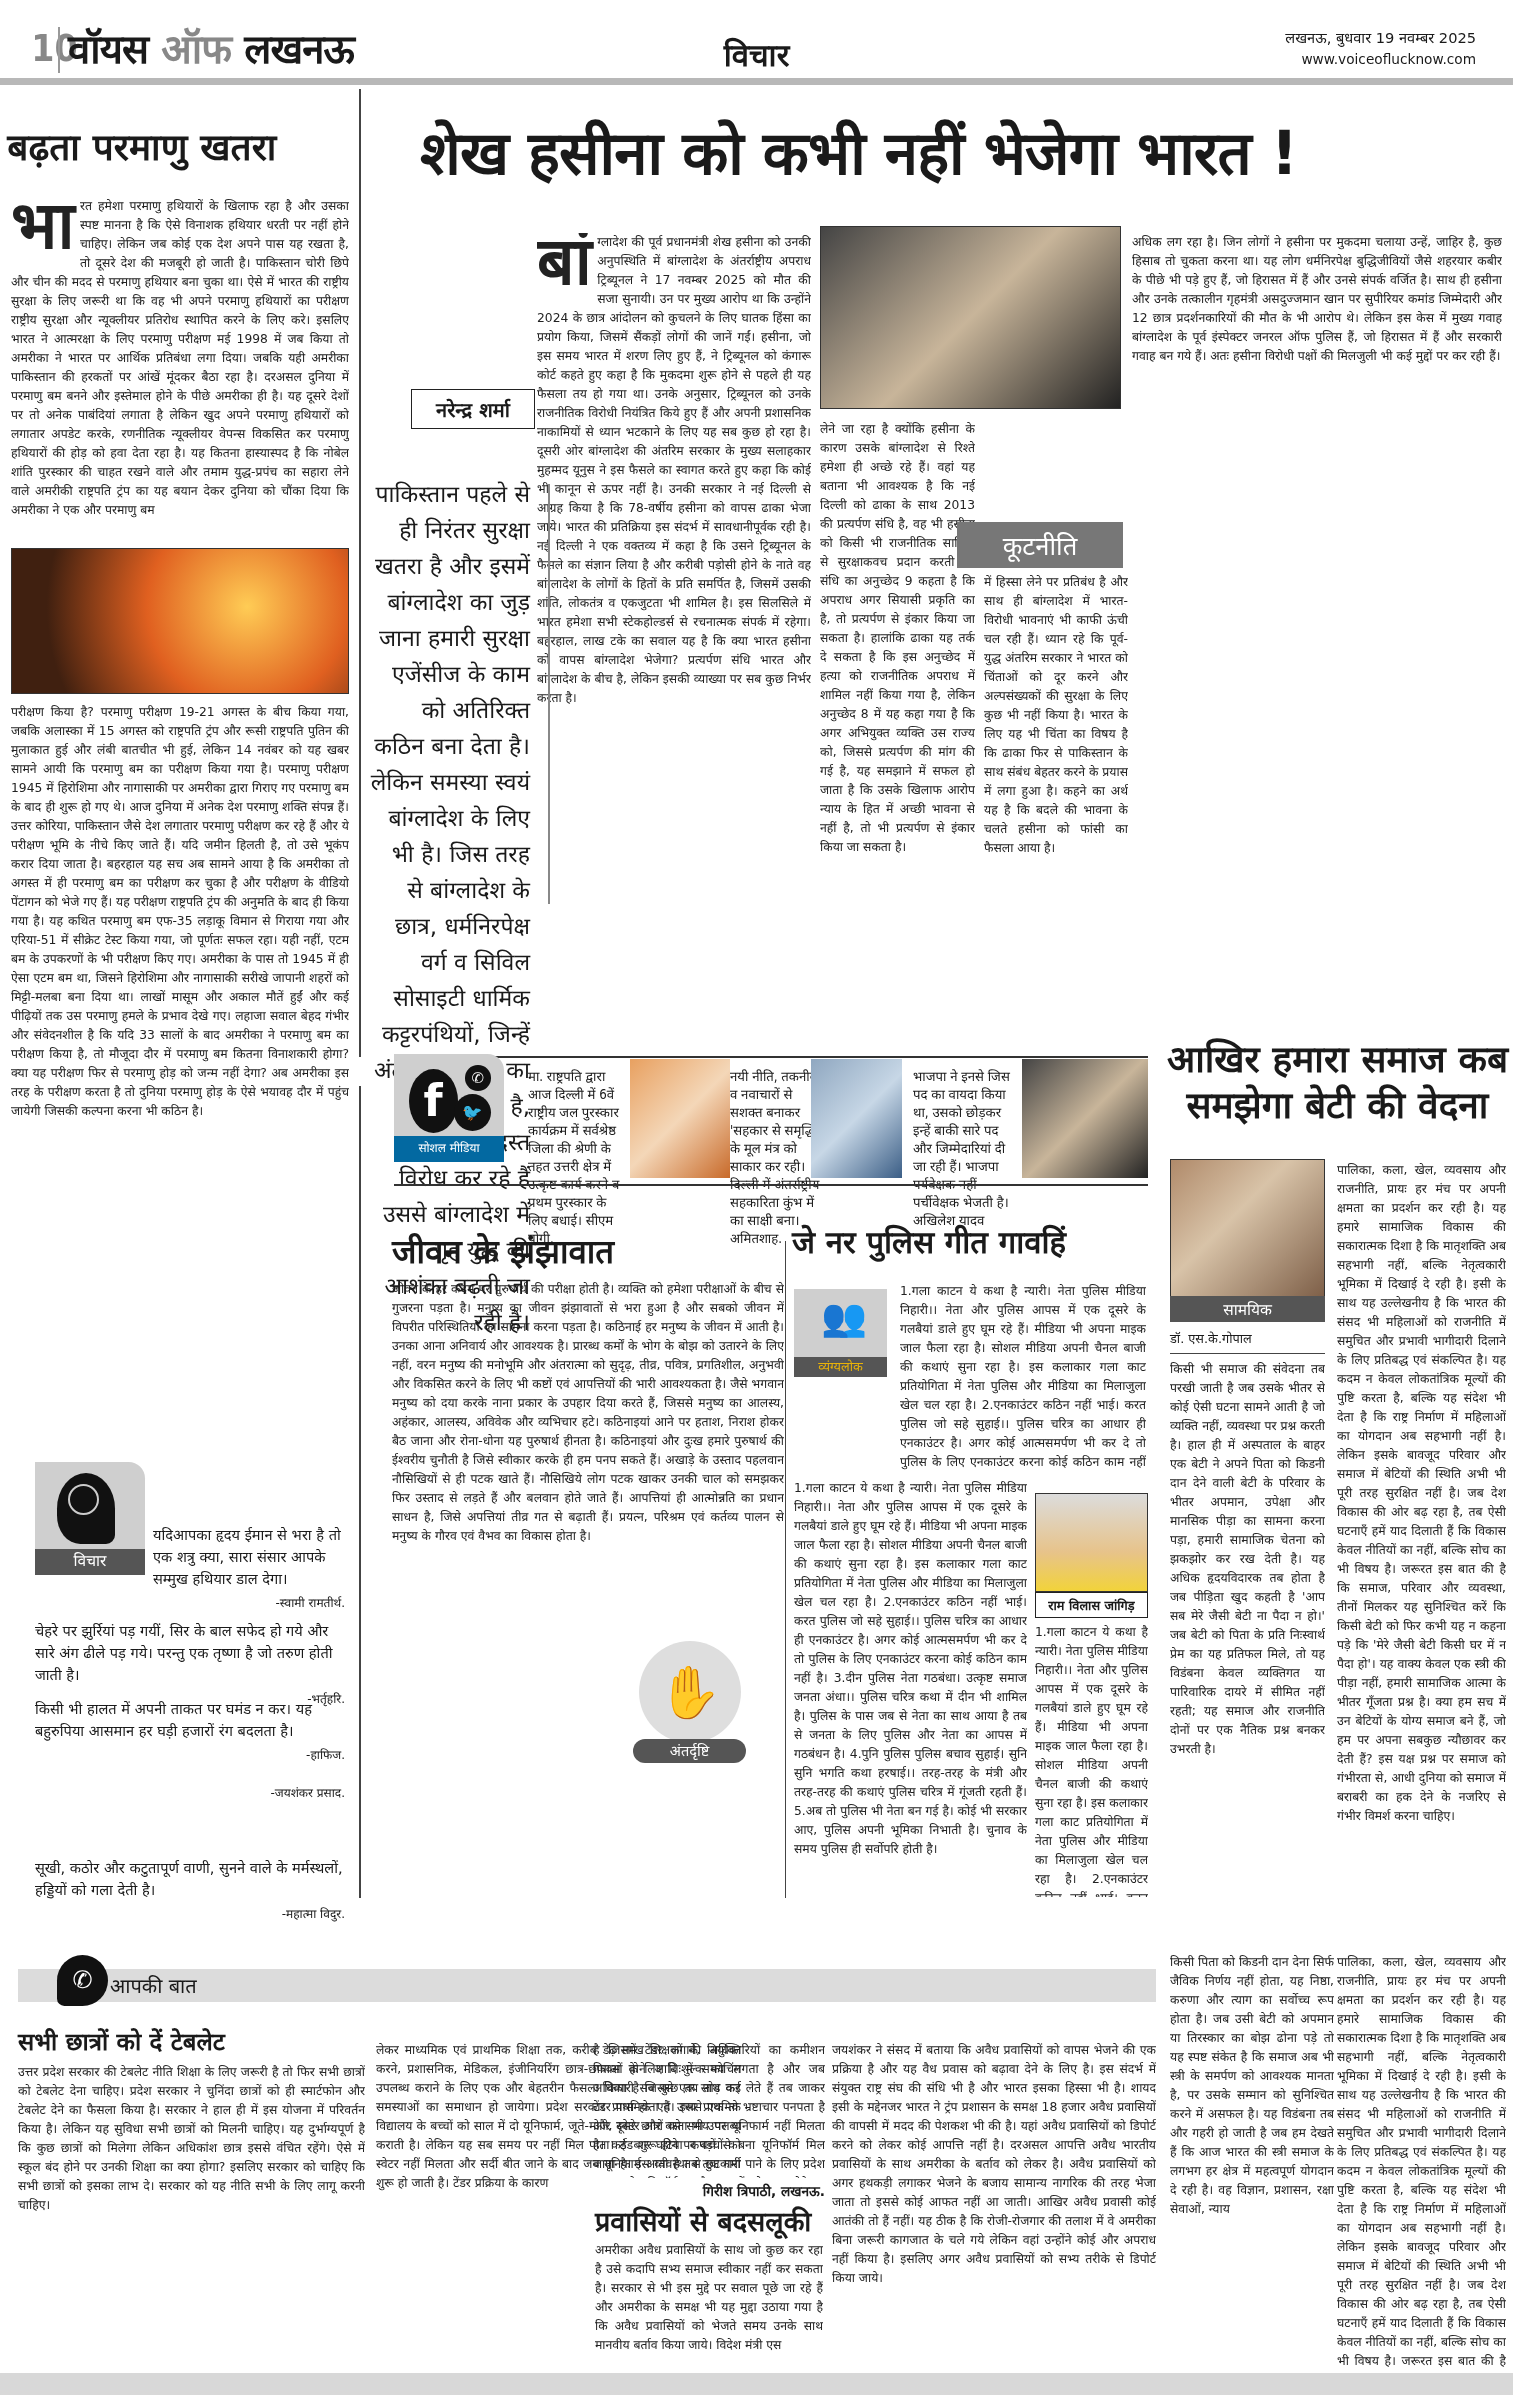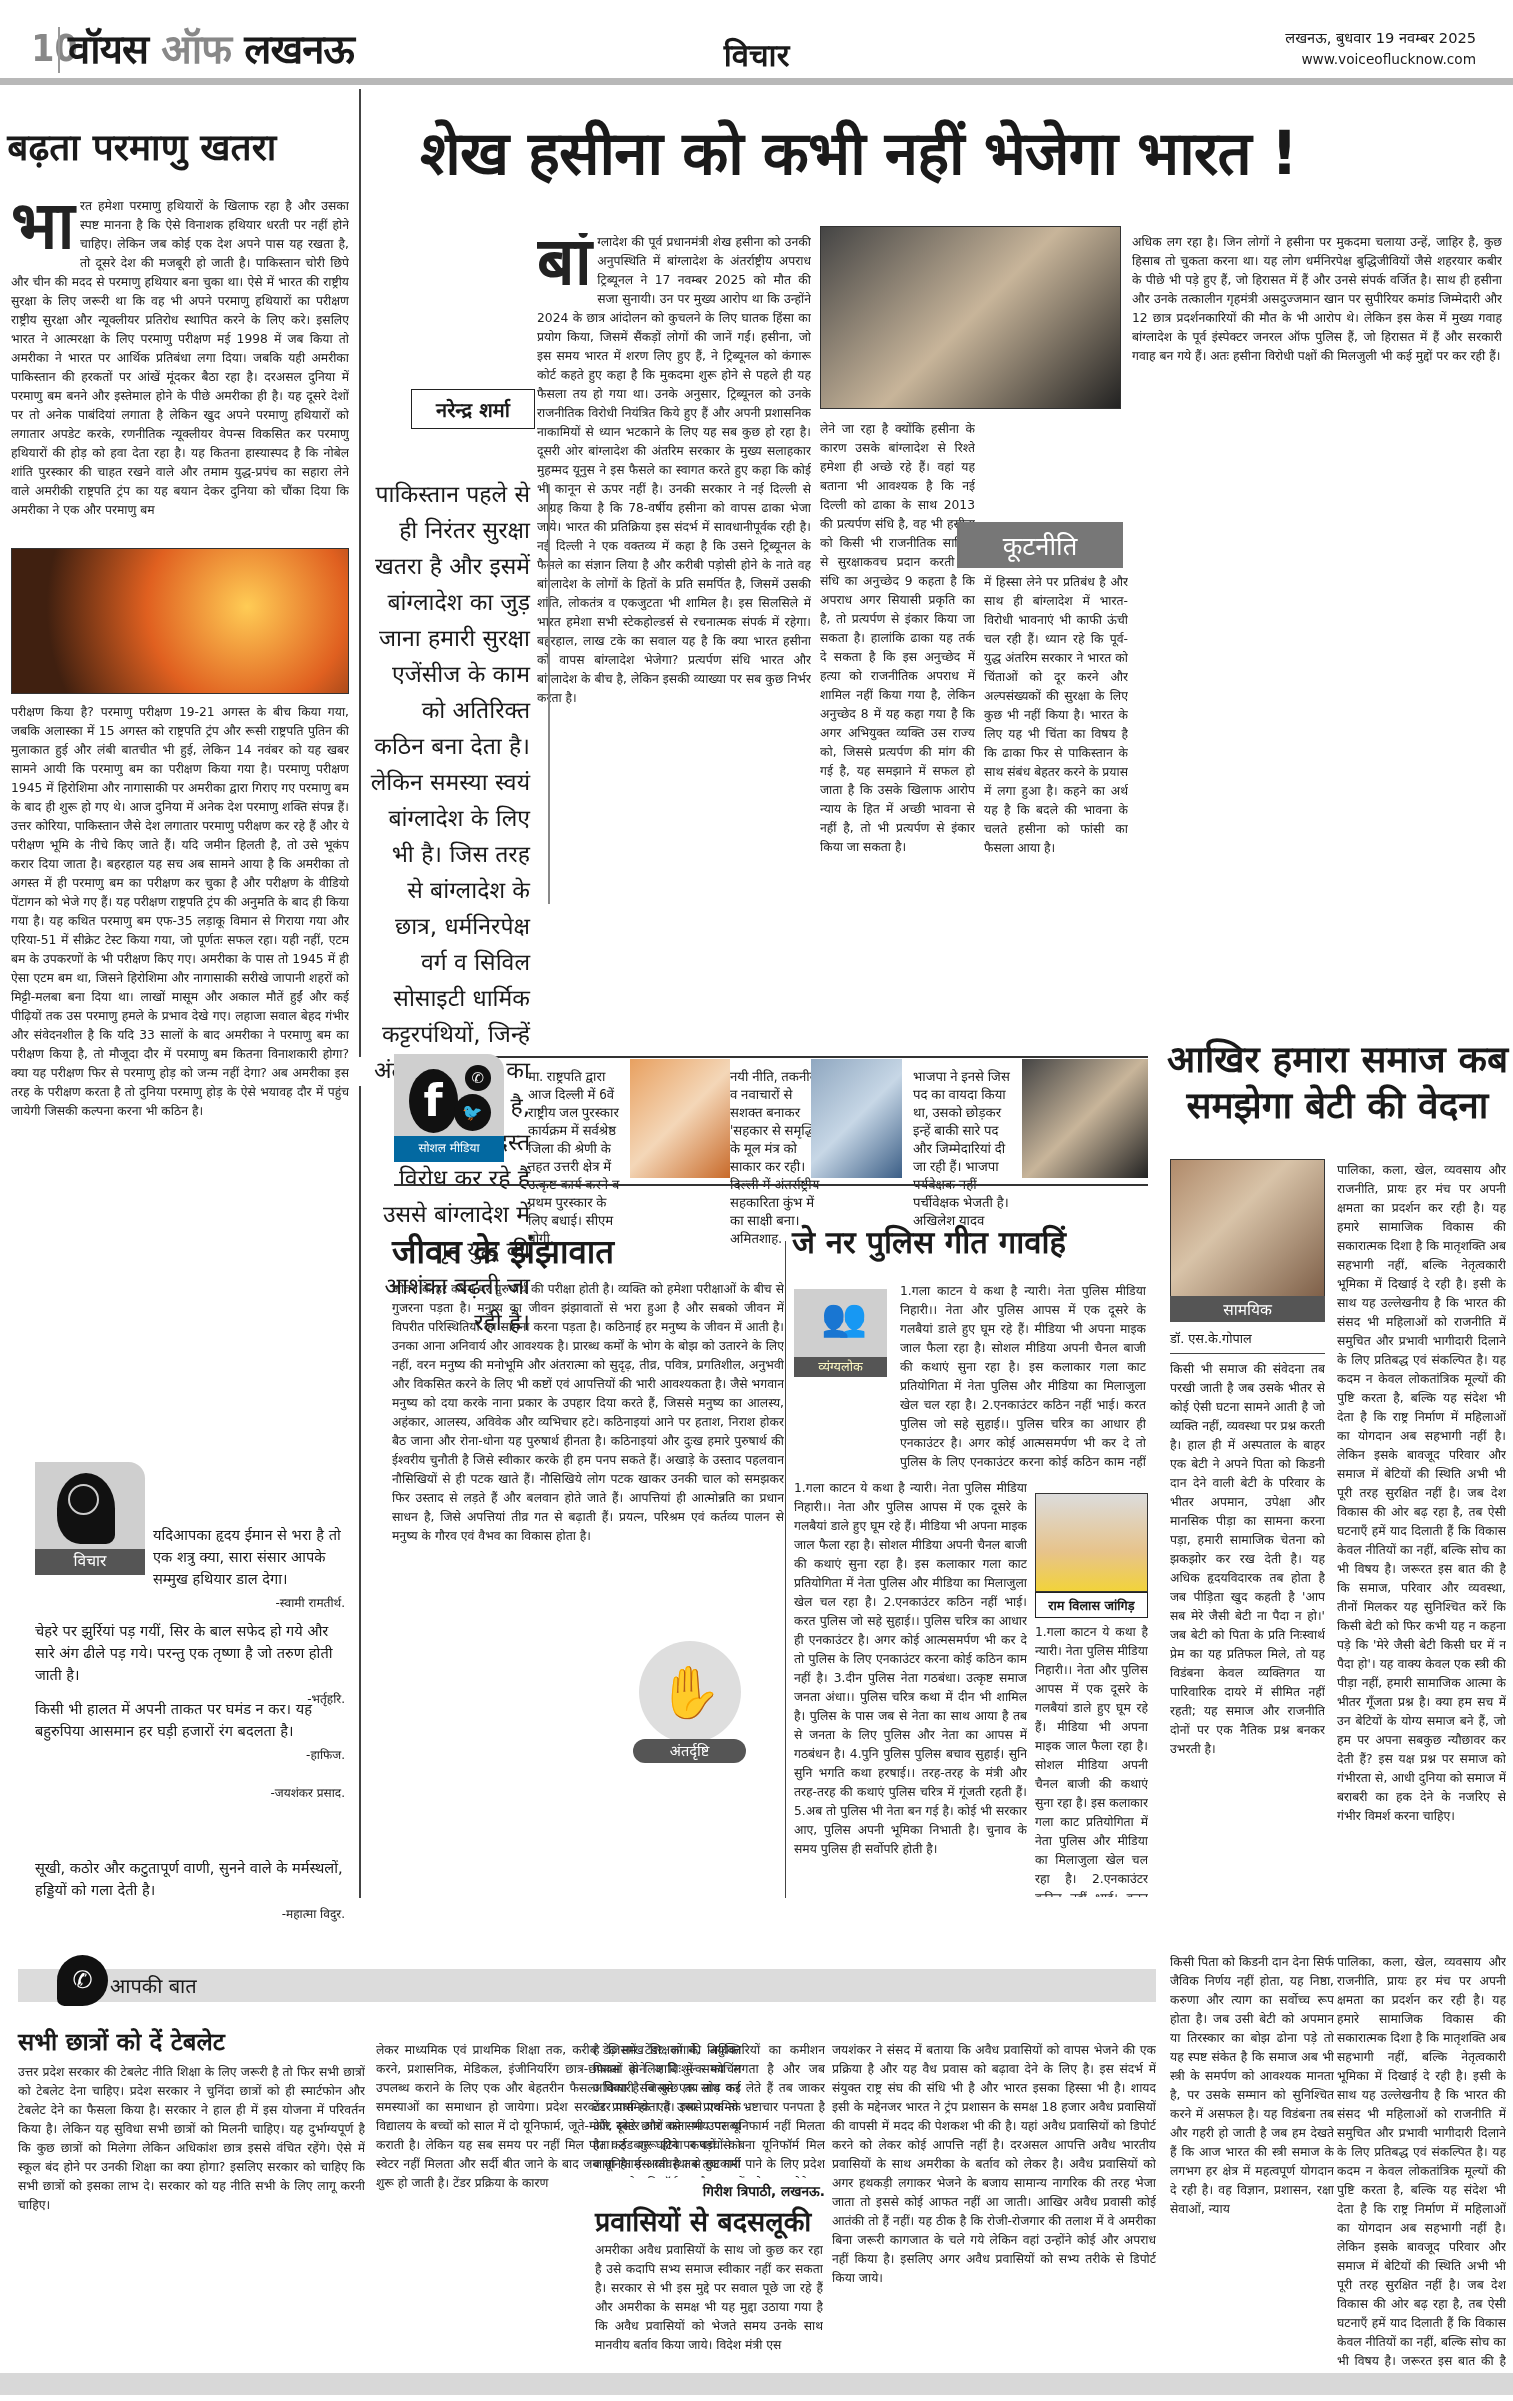--- a/index.html
+++ b/index.html
@@ -102,21 +102,21 @@
 
 <h3 class="abs sub" style="left:392px; top:1232px; width:274px;">जीवन के झंझावात</h3>
 <div class="abs col-text" style="left:392px; top:1280px; width:392px; height:630px;">जीवन के हर कदम पर पुरुषार्थ की परीक्षा होती है। व्यक्ति को हमेशा परीक्षाओं के बीच से गुजरना पड़ता है। मनुष्य का जीवन झंझावातों से भरा हुआ है और सबको जीवन में विपरीत परिस्थितियों का सामना करना पड़ता है। कठिनाई हर मनुष्य के जीवन में आती है। उनका आना अनिवार्य और आवश्यक है। प्रारब्ध कर्मों के भोग के बोझ को उतारने के लिए नहीं, वरन मनुष्य की मनोभूमि और अंतरात्मा को सुदृढ़, तीव्र, पवित्र, प्रगतिशील, अनुभवी और विकसित करने के लिए भी कष्टों एवं आपत्तियों की भारी आवश्यकता है। जैसे भगवान मनुष्य को दया करके नाना प्रकार के उपहार दिया करते हैं, जिससे मनुष्य का आलस्य, अहंकार, आलस्य, अविवेक और व्यभिचार हटे। कठिनाइयां आने पर हताश, निराश होकर बैठ जाना और रोना-धोना यह पुरुषार्थ हीनता है। कठिनाइयां और दुःख हमारे पुरुषार्थ की ईश्वरीय चुनौती है जिसे स्वीकार करके ही हम पनप सकते हैं। अखाड़े के उस्ताद पहलवान नौसिखियों से ही पटक खाते हैं। नौसिखिये लोग पटक खाकर उनकी चाल को समझकर फिर उस्ताद से लड़ते हैं और बलवान होते जाते हैं। आपत्तियां ही आत्मोन्नति का प्रधान साधन है, जिसे अपत्तियां तीव्र गत से बढ़ाती हैं। प्रयत्न, परिश्रम एवं कर्तव्य पालन से मनुष्य के गौरव एवं वैभव का विकास होता है।</div>
 <div class="abs" style="left:639px; top:1641px; width:102px; height:102px; border-radius:50%; background:#dedede; display:flex; align-items:center; justify-content:center; font-size:51px;">✋</div>
 <div class="abs" style="left:633px; top:1739px; width:113px; height:24px; border-radius:12px; background:#555; color:#fff; font-size:14.6px; text-align:center; line-height:24px;">अंतर्दृष्टि</div>
 
 <div class="abs vline" style="left:785px; top:1241px; height:657px; width:0.9px;"></div>
 <h2 class="abs sec" style="left:792px; top:1219px; width:365px; font-size:31px;">जे नर पुलिस गीत गावहिं</h2>
 <div class="abs icon-tile" style="left:794px; top:1289px; width:93px; height:88px; border-radius:0;">
   <div style="position:absolute; left:27px; top:7.3px; width:37px; height:46px; font-size:37px; text-align:center;">👥</div>
-  <div style="position:absolute; left:0; bottom:0; width:93px; height:20px; background:#555; color:#fef9c3; font-size:12.8px; text-align:center; line-height:20px;">व्यंग्यलोक</div>
+  <div style="position:absolute; left:0; bottom:0; width:93px; height:20px; background:#555; color:#eab308; font-size:12.8px; text-align:center; line-height:20px;">व्यंग्यलोक</div>
 </div>
 <div class="abs col-text" style="left:900px; top:1282px; width:246px; height:192px;">1.गला काटन ये कथा है न्यारी। नेता पुलिस मीडिया निहारी।। नेता और पुलिस आपस में एक दूसरे के गलबैयां डाले हुए घूम रहे हैं। मीडिया भी अपना माइक जाल फैला रहा है। सोशल मीडिया अपनी चैनल बाजी की कथाएं सुना रहा है। इस कलाकार गला काट प्रतियोगिता में नेता पुलिस और मीडिया का मिलाजुला खेल चल रहा है। 2.एनकाउंटर कठिन नहीं भाई। करत पुलिस जो सहे सुहाई।। पुलिस चरित्र का आधार ही एनकाउंटर है। अगर कोई आत्मसमर्पण भी कर दे तो पुलिस के लिए एनकाउंटर करना कोई कठिन काम नहीं है। 3.दीन पुलिस नेता गठबंधा। उत्कृष्ट समाज जनता अंधा।। पुलिस चरित्र कथा में दीन भी शामिल है। पुलिस के पास जब से नेता का साथ आया है तब से जनता के लिए पुलिस और नेता का आपस में गठबंधन है। 4.पुनि पुलिस पुलिस बचाव सुहाई। सुनि सुनि भगति कथा हरषाई।। तरह-तरह के मंत्री और तरह-तरह की कथाएं पुलिस चरित्र में गूंजती रहती हैं। 5.अब तो पुलिस भी नेता बन गई है। कोई भी सरकार आए, पुलिस अपनी भूमिका निभाती है। चुनाव के समय पुलिस ही सर्वोपरि होती है।</div>
 <div class="abs col-text" style="left:794px; top:1479px; width:233px; height:420px;">1.गला काटन ये कथा है न्यारी। नेता पुलिस मीडिया निहारी।। नेता और पुलिस आपस में एक दूसरे के गलबैयां डाले हुए घूम रहे हैं। मीडिया भी अपना माइक जाल फैला रहा है। सोशल मीडिया अपनी चैनल बाजी की कथाएं सुना रहा है। इस कलाकार गला काट प्रतियोगिता में नेता पुलिस और मीडिया का मिलाजुला खेल चल रहा है। 2.एनकाउंटर कठिन नहीं भाई। करत पुलिस जो सहे सुहाई।। पुलिस चरित्र का आधार ही एनकाउंटर है। अगर कोई आत्मसमर्पण भी कर दे तो पुलिस के लिए एनकाउंटर करना कोई कठिन काम नहीं है। 3.दीन पुलिस नेता गठबंधा। उत्कृष्ट समाज जनता अंधा।। पुलिस चरित्र कथा में दीन भी शामिल है। पुलिस के पास जब से नेता का साथ आया है तब से जनता के लिए पुलिस और नेता का आपस में गठबंधन है। 4.पुनि पुलिस पुलिस बचाव सुहाई। सुनि सुनि भगति कथा हरषाई।। तरह-तरह के मंत्री और तरह-तरह की कथाएं पुलिस चरित्र में गूंजती रहती हैं। 5.अब तो पुलिस भी नेता बन गई है। कोई भी सरकार आए, पुलिस अपनी भूमिका निभाती है। चुनाव के समय पुलिस ही सर्वोपरि होती है।</div>
 <div class="abs photo yellow" style="left:1035px; top:1493px; width:113px; height:99px;"></div>
 <div class="abs byline-box" style="left:1035px; top:1592px; width:113px; height:25.6px; font-size:12.8px; border-width:0.9px;">राम विलास जांगिड़</div>
 <div class="abs col-text" style="left:1035px; top:1623px; width:113px; height:274px;">1.गला काटन ये कथा है न्यारी। नेता पुलिस मीडिया निहारी।। नेता और पुलिस आपस में एक दूसरे के गलबैयां डाले हुए घूम रहे हैं। मीडिया भी अपना माइक जाल फैला रहा है। सोशल मीडिया अपनी चैनल बाजी की कथाएं सुना रहा है। इस कलाकार गला काट प्रतियोगिता में नेता पुलिस और मीडिया का मिलाजुला खेल चल रहा है। 2.एनकाउंटर कठिन नहीं भाई। करत पुलिस जो सहे सुहाई।। पुलिस चरित्र का आधार ही एनकाउंटर है। अगर कोई आत्मसमर्पण भी कर दे तो पुलिस के लिए एनकाउंटर करना कोई कठिन काम नहीं है। 3.दीन पुलिस नेता गठबंधा। उत्कृष्ट समाज जनता अंधा।। पुलिस चरित्र कथा में दीन भी शामिल है। पुलिस के पास जब से नेता का साथ आया है तब से जनता के लिए पुलिस और नेता का आपस में गठबंधन है। 4.पुनि पुलिस पुलिस बचाव सुहाई। सुनि सुनि भगति कथा हरषाई।। तरह-तरह के मंत्री और तरह-तरह की कथाएं पुलिस चरित्र में गूंजती रहती हैं। 5.अब तो पुलिस भी नेता बन गई है। कोई भी सरकार आए, पुलिस अपनी भूमिका निभाती है। चुनाव के समय पुलिस ही सर्वोपरि होती है।</div>
 
 <h2 class="abs sec" style="left:1164px; top:1037px; width:347px; text-align:center; line-height:46px;">आखिर हमारा समाज कब समझेगा बेटी की वेदना</h2>
 <div class="abs photo" style="left:1170px; top:1159px; width:155px; height:146px;"></div>
 <div class="abs label-box" style="left:1170px; top:1296px; width:155px; height:25.6px; font-size:15.5px; background:#555;">सामयिक</div>

